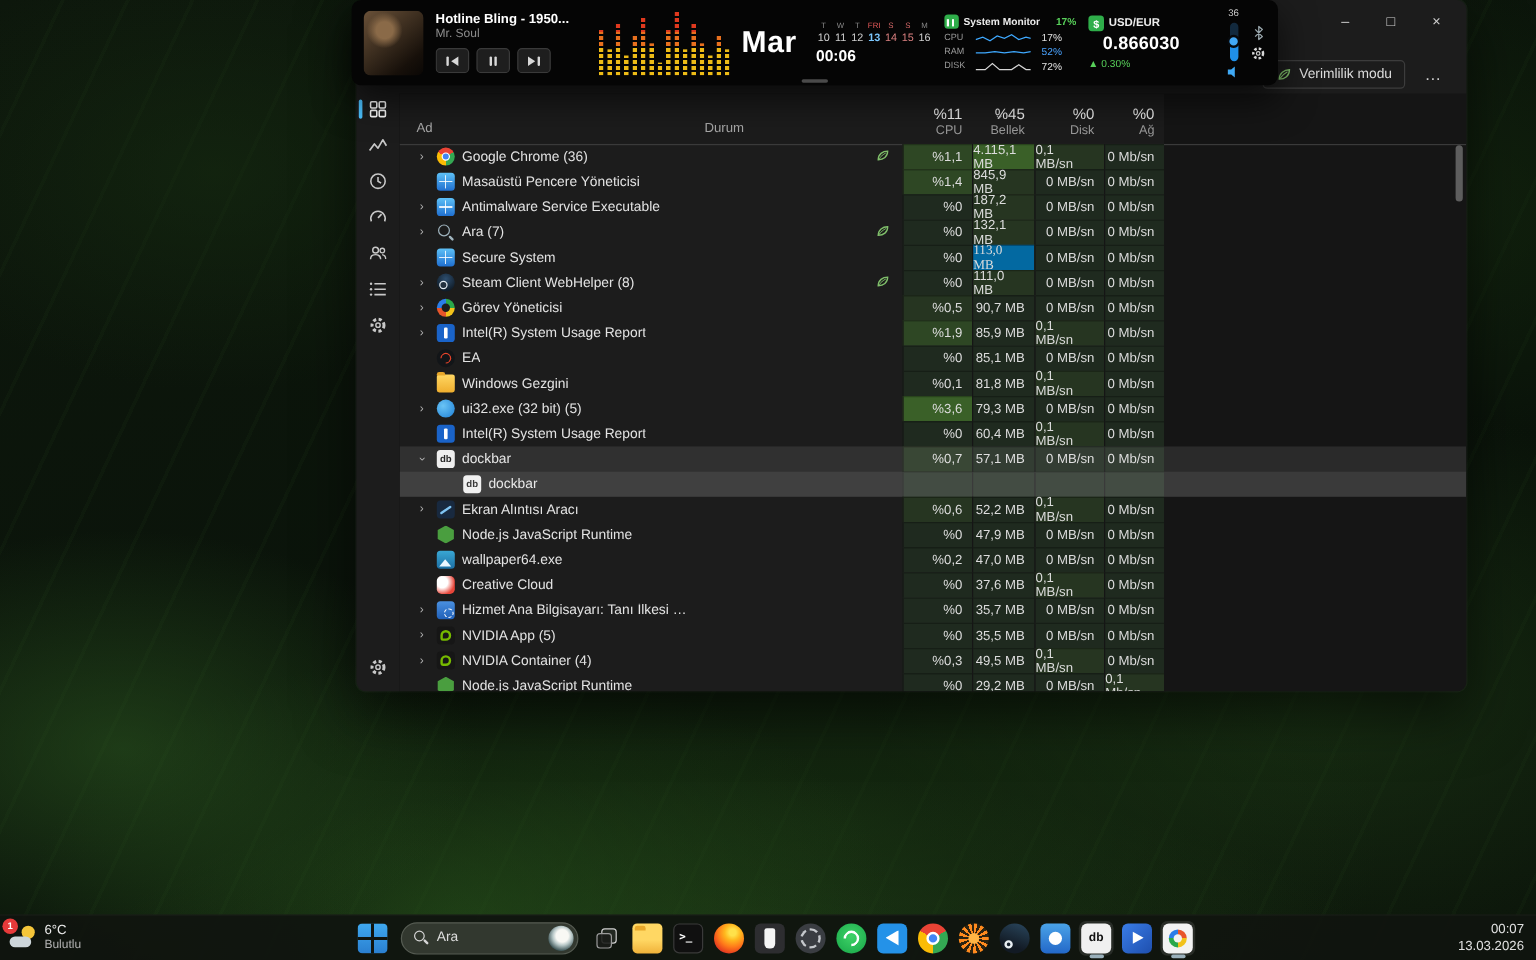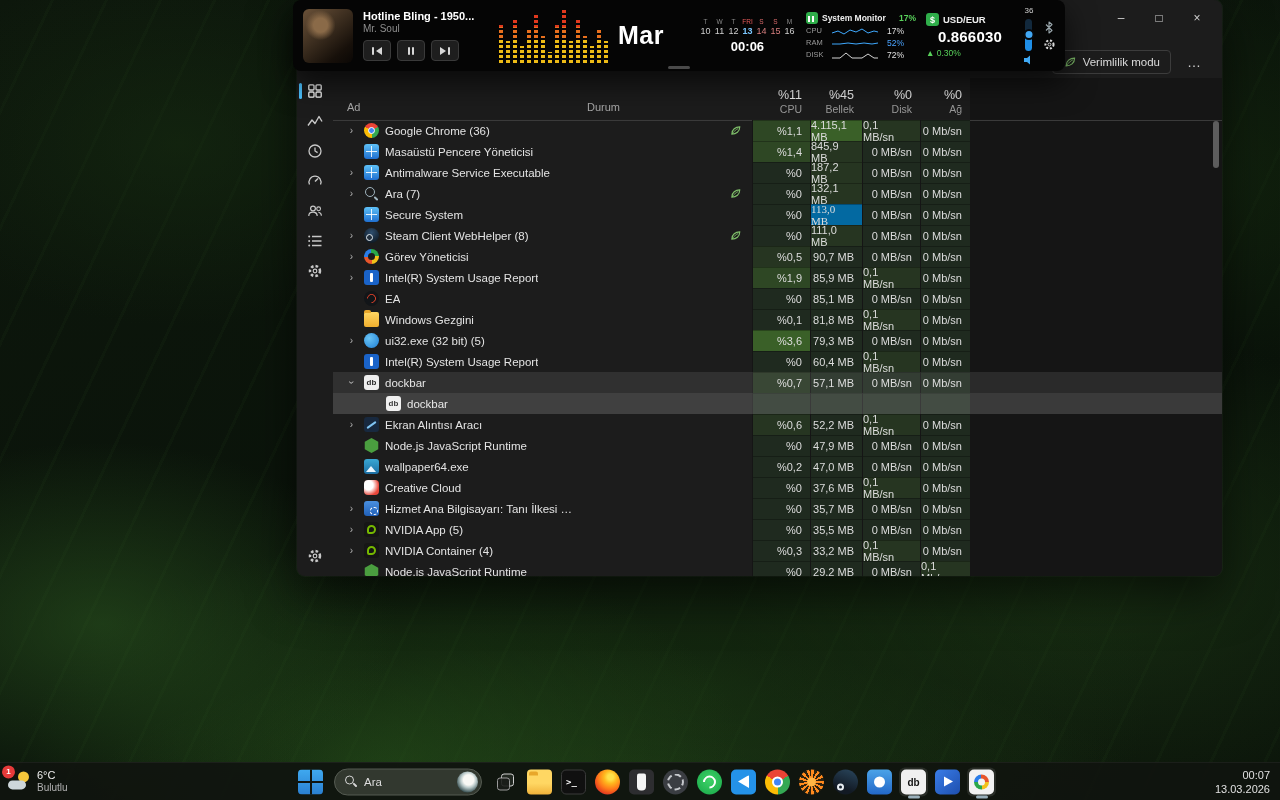--- a/index.html
+++ b/index.html
@@ -129,21 +129,21 @@
   .tri-l{width:0;height:0;border-top:4px solid transparent;border-bottom:4px solid transparent;border-right:6px solid #d8d8d8;}
   .tri-r{width:0;height:0;border-top:4px solid transparent;border-bottom:4px solid transparent;border-left:6px solid #d8d8d8;}
   .vbar{width:2px;height:8px;background:#d8d8d8;border-radius:1px;}
   .viz{display:flex;align-items:flex-end;gap:3px;height:54px;flex:none;overflow:hidden;}
   .vcol{width:4px;height:54px;display:flex;align-items:flex-end;}
   .vfill{width:100%;background:linear-gradient(to top,#edbb16 0 24px,#e8701e 24px 36px,#e0391e 36px);
     -webkit-mask:repeating-linear-gradient(to top,#000 0 3px,transparent 3px 5px);
     mask:repeating-linear-gradient(to top,#000 0 3px,transparent 3px 5px);}
   .cal{display:flex;align-items:center;gap:16px;flex:none;}
   .cal-month{font-size:25px;font-weight:700;color:#fff;letter-spacing:.5px;}
-  .cal-right{display:flex;flex-direction:column;align-items:center;margin-left:19px;}
+  .cal-right{display:flex;flex-direction:column;}
   .calgrid{display:flex;gap:1px;}
   .cday{width:13px;text-align:center;}
   .cday .dl{font-size:6.5px;color:#8a8a8a;}
   .cday .dn{font-size:9px;color:#cfcfcf;margin-top:1px;}
   .cday.today .dl{color:#e85b5b;}
   .cday.today .dn{color:#7cc8ff;font-weight:700;}
   .cday.weekend .dl{color:#d86a6a;}
   .cday.weekend .dn{color:#d87f7f;}
   .cal-time{font-size:13px;font-weight:700;color:#fff;margin-top:3px;}
   .sysmon{width:110px;flex:none;}
@@ -650,21 +650,21 @@
           <div class="tm-row" data-name="table-row">
     <div class="cell cname" data-name="name-cell">
       <span class="chev" data-name="expand-chevron">›</span>
       <span class="pic pic-nvidia" data-name="process-icon"></span>
       <span class="pname" data-name="process-name">NVIDIA Container (4)</span>
     </div>
     <div class="cell cstatus" data-name="status-cell">
       
     </div>
     <div class="cell stat" data-name="cpu-cell" style="background: rgb(31, 42, 31);">%0,3</div>
-    <div class="cell stat" data-name="mem-cell" style="background: rgb(31, 42, 31);">33,2 MB</div>
+    <div class="cell stat" data-name="mem-cell" style="background: rgb(31, 42, 31);">49,5 MB</div>
     <div class="cell stat" data-name="disk-cell" style="background: rgb(38, 53, 33);">0,1 MB/sn</div>
     <div class="cell stat" data-name="net-cell" style="background: rgb(31, 42, 31);">0 Mb/sn</div>
   </div>
           <div class="tm-row" data-name="table-row">
     <div class="cell cname" data-name="name-cell">
       <span class="chev hid" data-name="expand-chevron"></span>
       <span class="pic pic-node" data-name="process-icon"></span>
       <span class="pname" data-name="process-name">Node.js JavaScript Runtime</span>
     </div>
     <div class="cell cstatus" data-name="status-cell">

